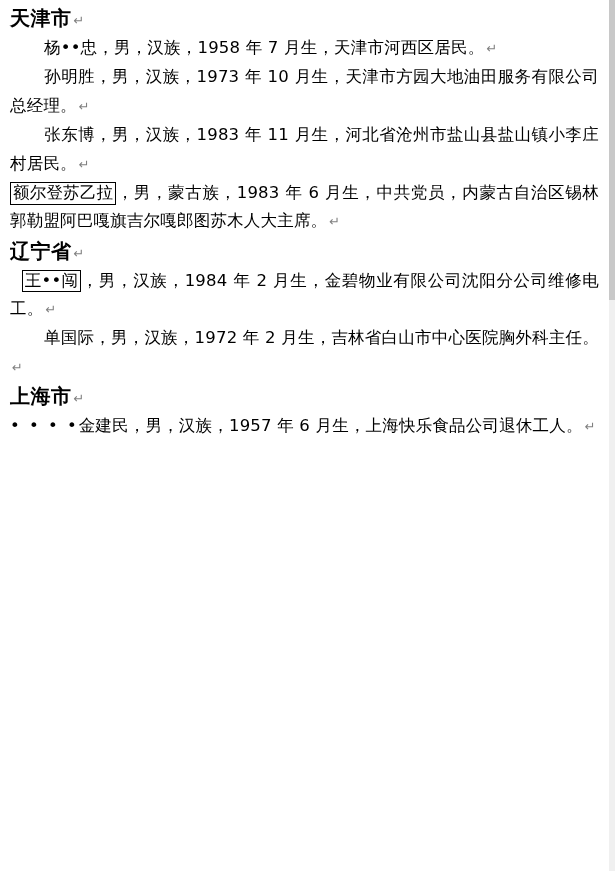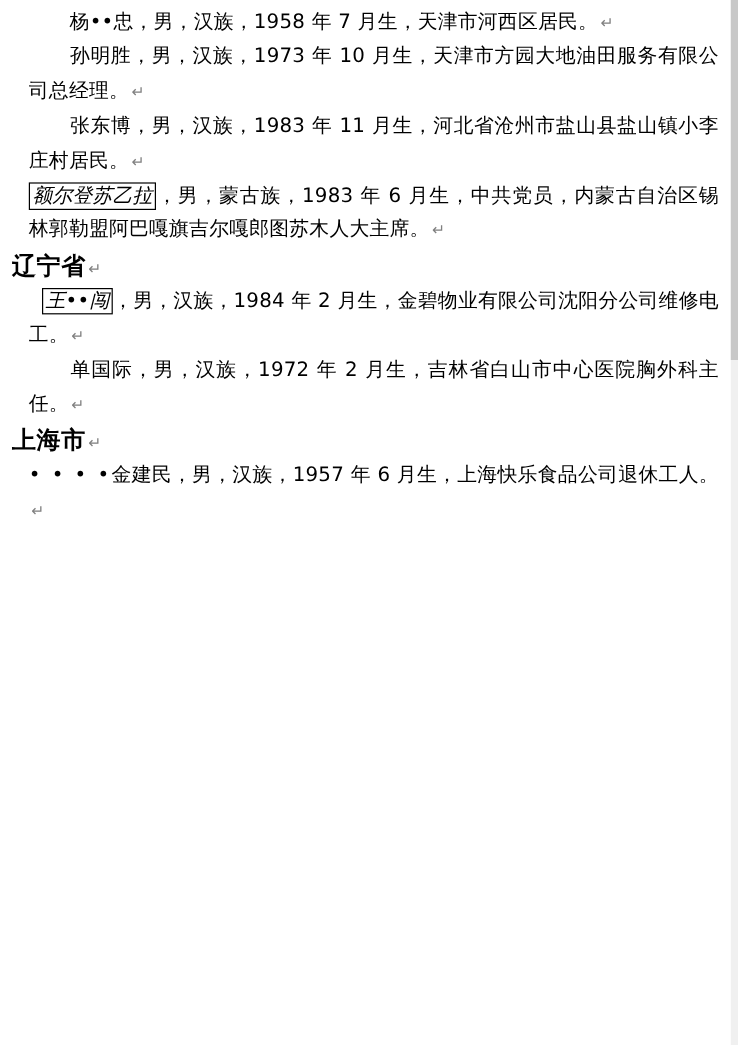--- a/index.html
+++ b/index.html
@@ -34,35 +34,34 @@
   .para .pilcrow {
     font-weight: normal;
     font-size: 13px;
     color: #808080;
     vertical-align: baseline;
     margin-left: 2px;
   }
   .para {
     font-size: 16.5px;
     line-height: 1.72;
-    margin: 0 0 1px 14px;
+    margin: 0 0 1px 0;
     text-align: justify;
     text-justify: inter-ideograph;
     letter-spacing: 0.2px;
   }
   .indent {
     display: inline-block;
     width: 34px;
   }
   .boxname {
     border: 1px solid #000000;
     padding: 0 2px;
     display: inline-block;
     line-height: 1.25;
-    font-style: italic;
   }
   .leaddots {
     color: #000000;
     letter-spacing: 2px;
     font-size: 16.5px;
   }
   .scrollbar {
     position: absolute;
     top: 0;
     right: 0;
@@ -77,20 +76,21 @@
     width: 6px;
     height: 300px;
     background: #c8c8c8;
   }
 </style>
 </head>
 <body>
 
 <div class="page">
   <div id="doc-body">
+      <div class="heading"><span>天津市</span><span class="pilcrow">↵</span></div>
       <div class="para"><span class="indent"></span><span>杨••忠，男，汉族，1958 年 7 月生，天津市河西区居民。</span><span class="pilcrow">↵</span></div>
       <div class="para"><span class="indent"></span><span>孙明胜，男，汉族，1973 年 10 月生，天津市方园大地油田服务有限公司总经理。</span><span class="pilcrow">↵</span></div>
       <div class="para"><span class="indent"></span><span>张东博，男，汉族，1983 年 11 月生，河北省沧州市盐山县盐山镇小李庄村居民。</span><span class="pilcrow">↵</span></div>
       <div class="para"><span class="boxname">额尔登苏乙拉</span><span>，男，蒙古族，1983 年 6 月生，中共党员，内蒙古自治区锡林郭勒盟阿巴嘎旗吉尔嘎郎图苏木人大主席。</span><span class="pilcrow">↵</span></div>
       <div class="heading"><span>辽宁省</span><span class="pilcrow">↵</span></div>
       <div class="para"><span>&nbsp;&nbsp;</span><span class="boxname">王••闯</span><span>，男，汉族，1984 年 2 月生，金碧物业有限公司沈阳分公司维修电工。</span><span class="pilcrow">↵</span></div>
       <div class="para"><span class="indent"></span><span>单国际，男，汉族，1972 年 2 月生，吉林省白山市中心医院胸外科主任。</span><span class="pilcrow">↵</span></div>
       <div class="heading"><span>上海市</span><span class="pilcrow">↵</span></div>
       <div class="para"><span class="leaddots">• • • •</span><span>金建民，男，汉族，1957 年 6 月生，上海快乐食品公司退休工人。</span><span class="pilcrow">↵</span></div>
     </div>

